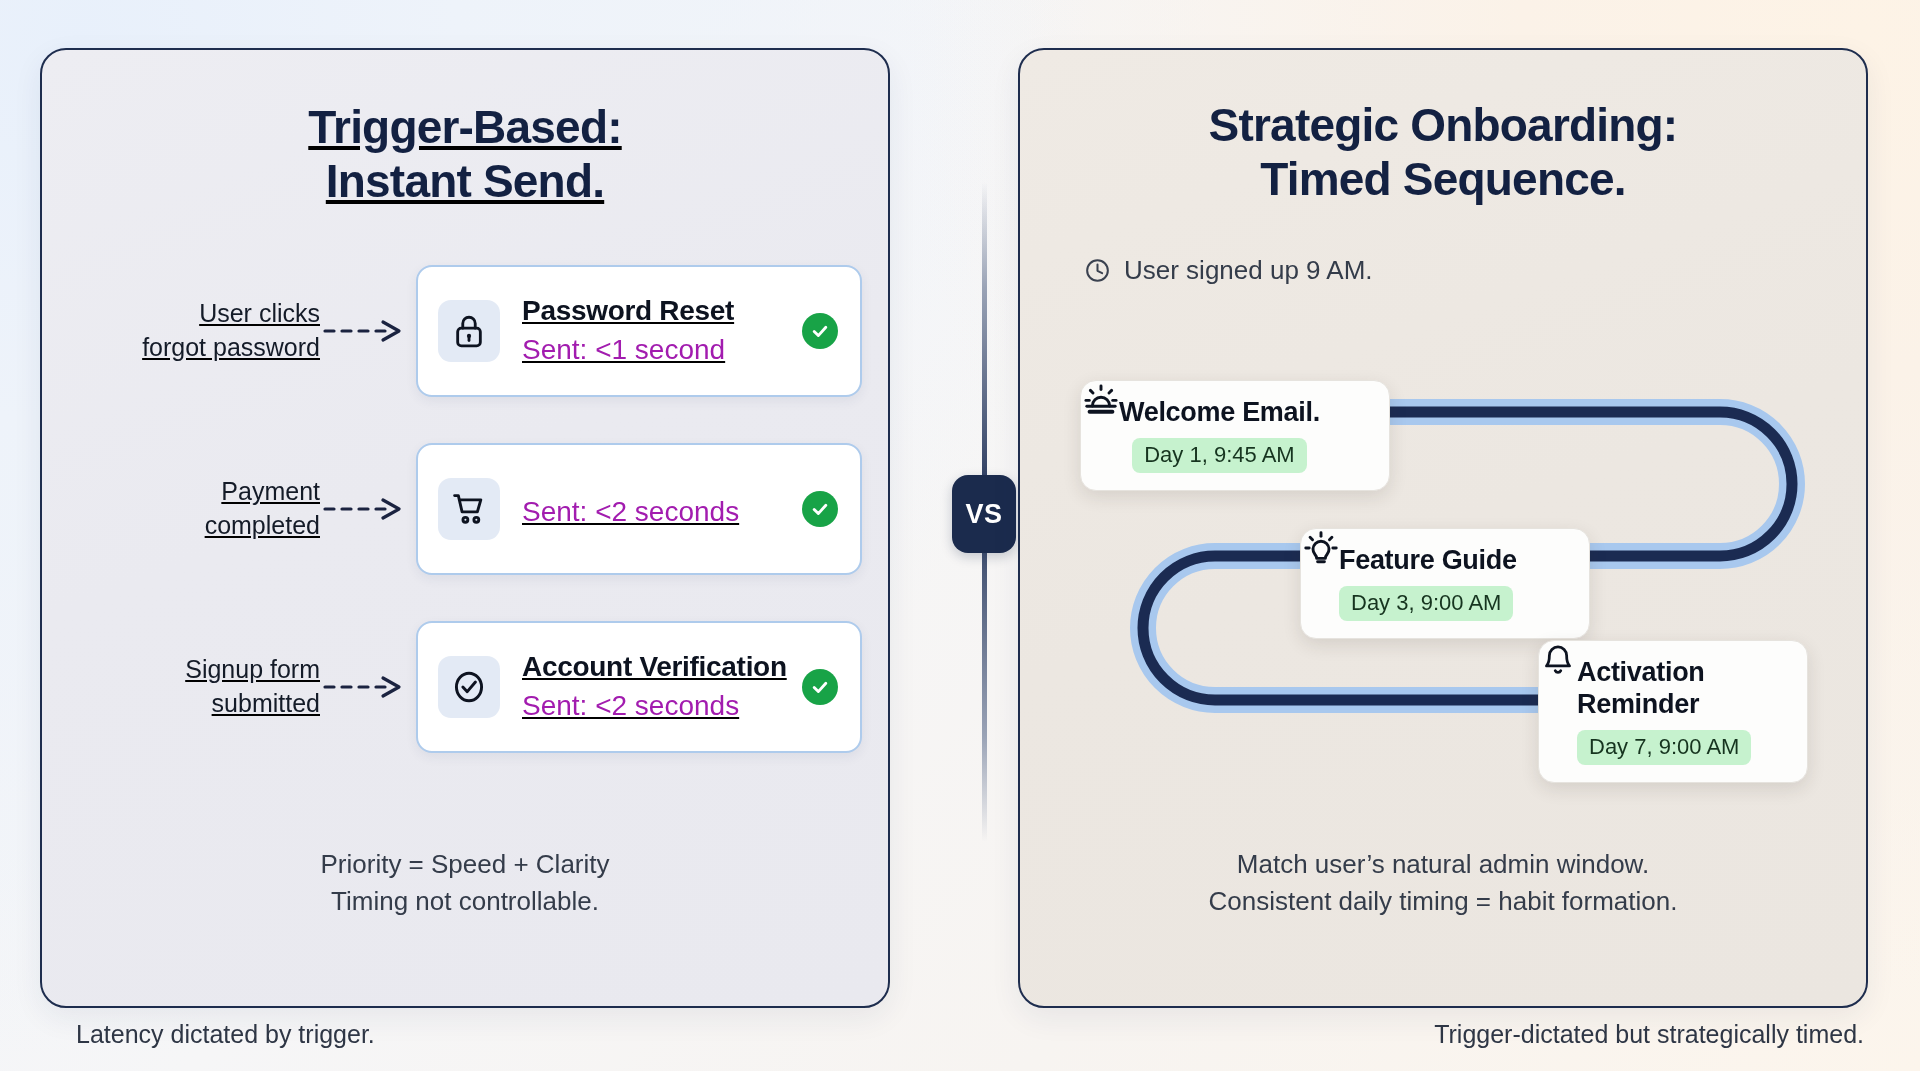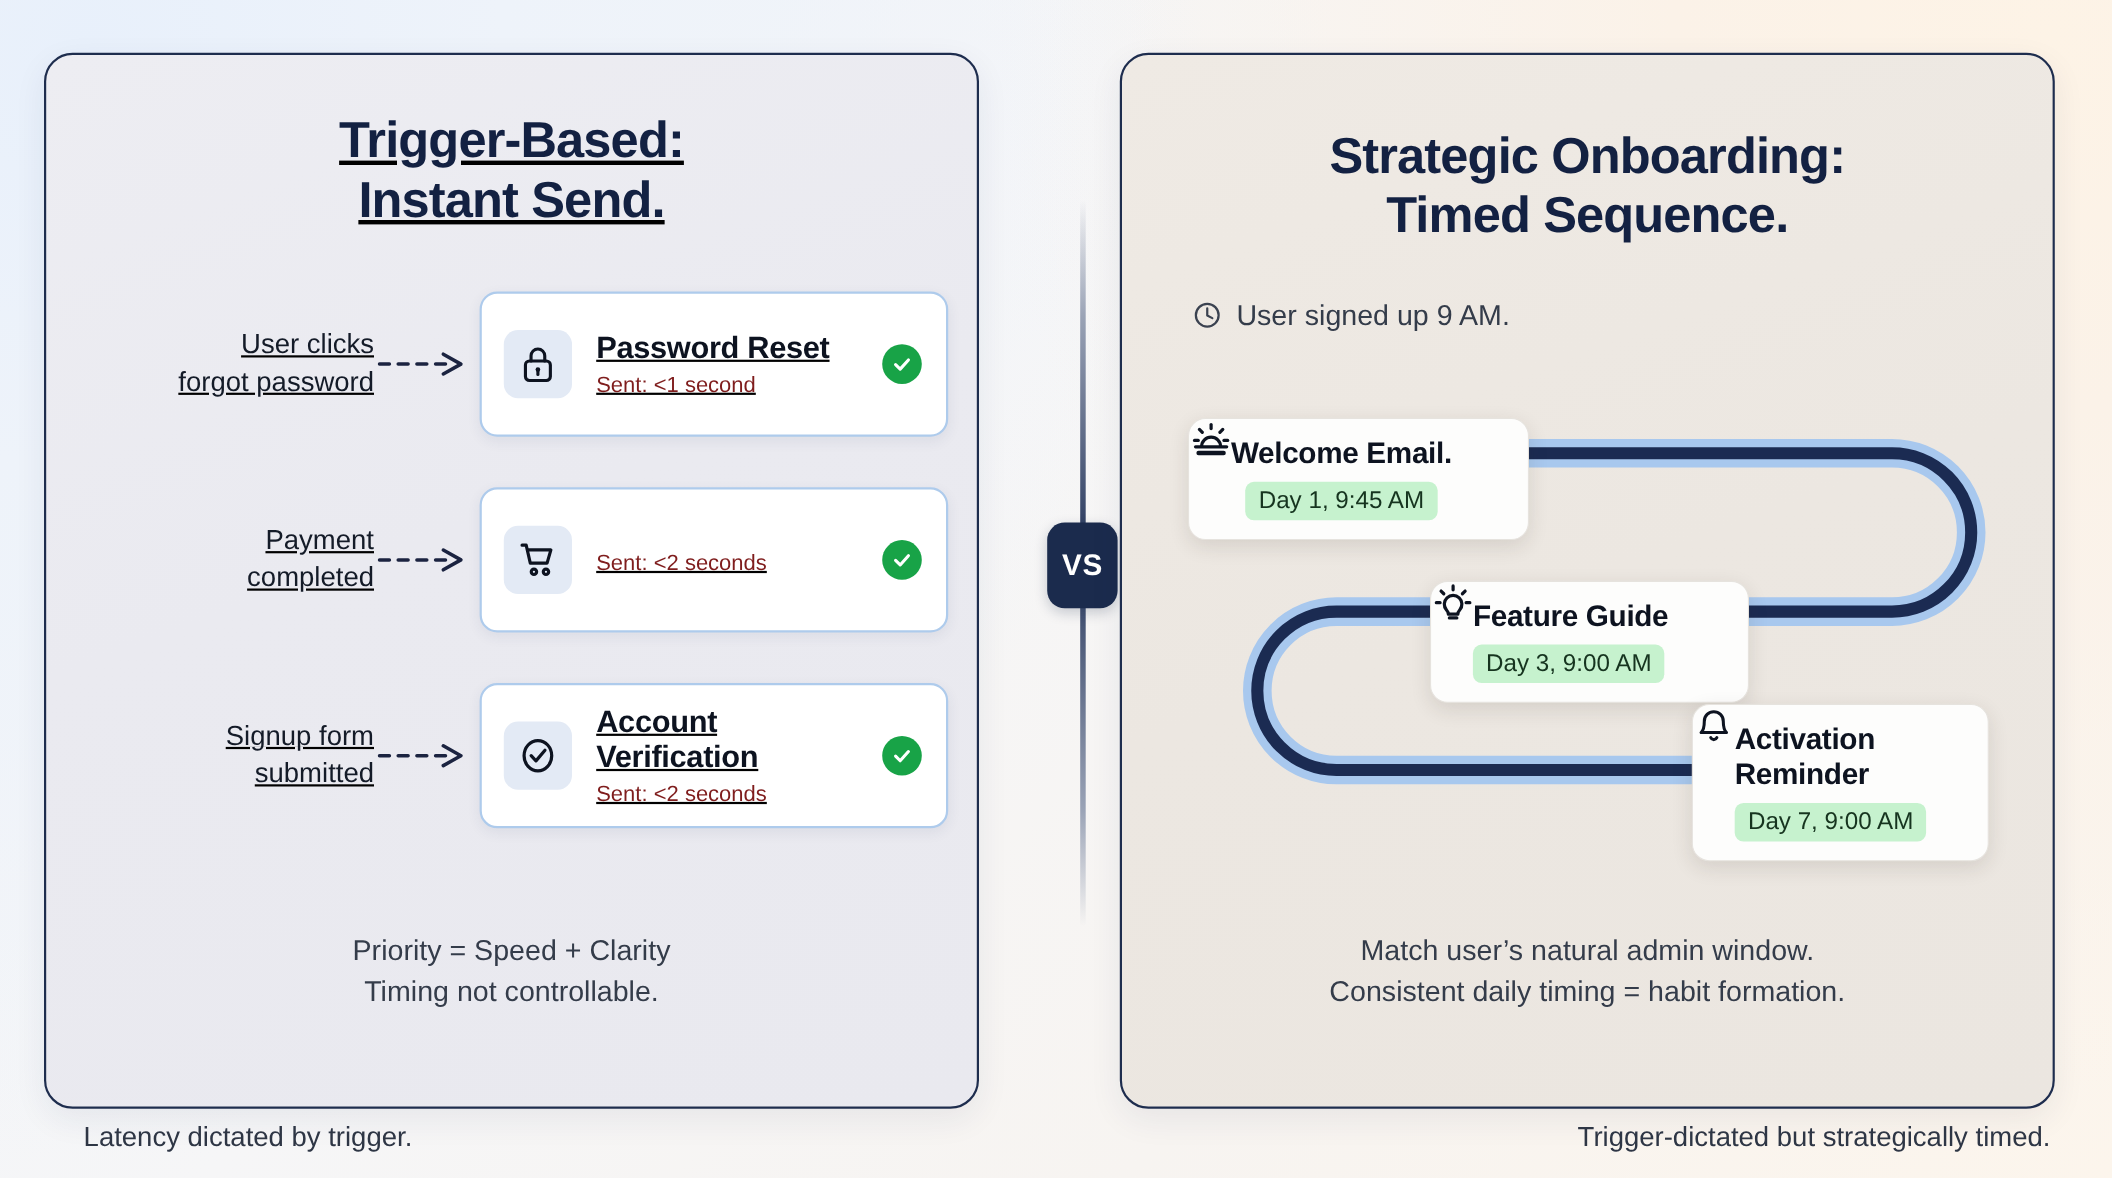--- a/index.html
+++ b/index.html
@@ -37,24 +37,24 @@
 
   .panel-title {
     text-align: center;
     color: #132142;
     font-size: 46px;
     font-weight: 700;
     letter-spacing: -0.8px;
     line-height: 1.18;
   }
   .panel-left .panel-title { margin-top: 50px; }
-  .panel-right .panel-title { margin-top: 64px; }
-
-  
-  .rows { margin-top: 56px; padding: 0 26px 0 48px; }
+  .panel-right .panel-title { margin-top: 48px; }
+
+  
+  .rows { margin-top: 56px; padding: 0 26px 0 28px; }
   .row { display: flex; align-items: center; height: 132px; margin-bottom: 46px; }
   .row:last-child { margin-bottom: 0; }
 
   .trigger-label {
     width: 250px;
     text-align: right;
     color: #141b28;
     font-size: 25px;
     line-height: 1.33;
     flex-shrink: 0;
@@ -75,21 +75,21 @@
   }
   .echo-icon {
     width: 62px; height: 62px;
     border-radius: 13px;
     background: #e3eaf5;
     display: flex; align-items: center; justify-content: center;
     flex-shrink: 0;
   }
   .echo-text { margin-left: 22px; flex: 1; min-width: 0; }
   .echo-title { color: #0d1320; font-size: 28px; font-weight: 700; letter-spacing: -0.3px; }
-  .echo-sub { color: #7f1d1d; font-size: 20px; margin-top: 7px; }
+  .echo-sub { color: #a21caf; font-size: 28px; margin-top: 7px; }
   .check {
     width: 36px; height: 36px; border-radius: 50%;
     background: #18a347;
     display: flex; align-items: center; justify-content: center;
     flex-shrink: 0; margin-left: 10px;
   }
 
   .panel-footnote {
     text-align: center;
     color: #343c4a;

